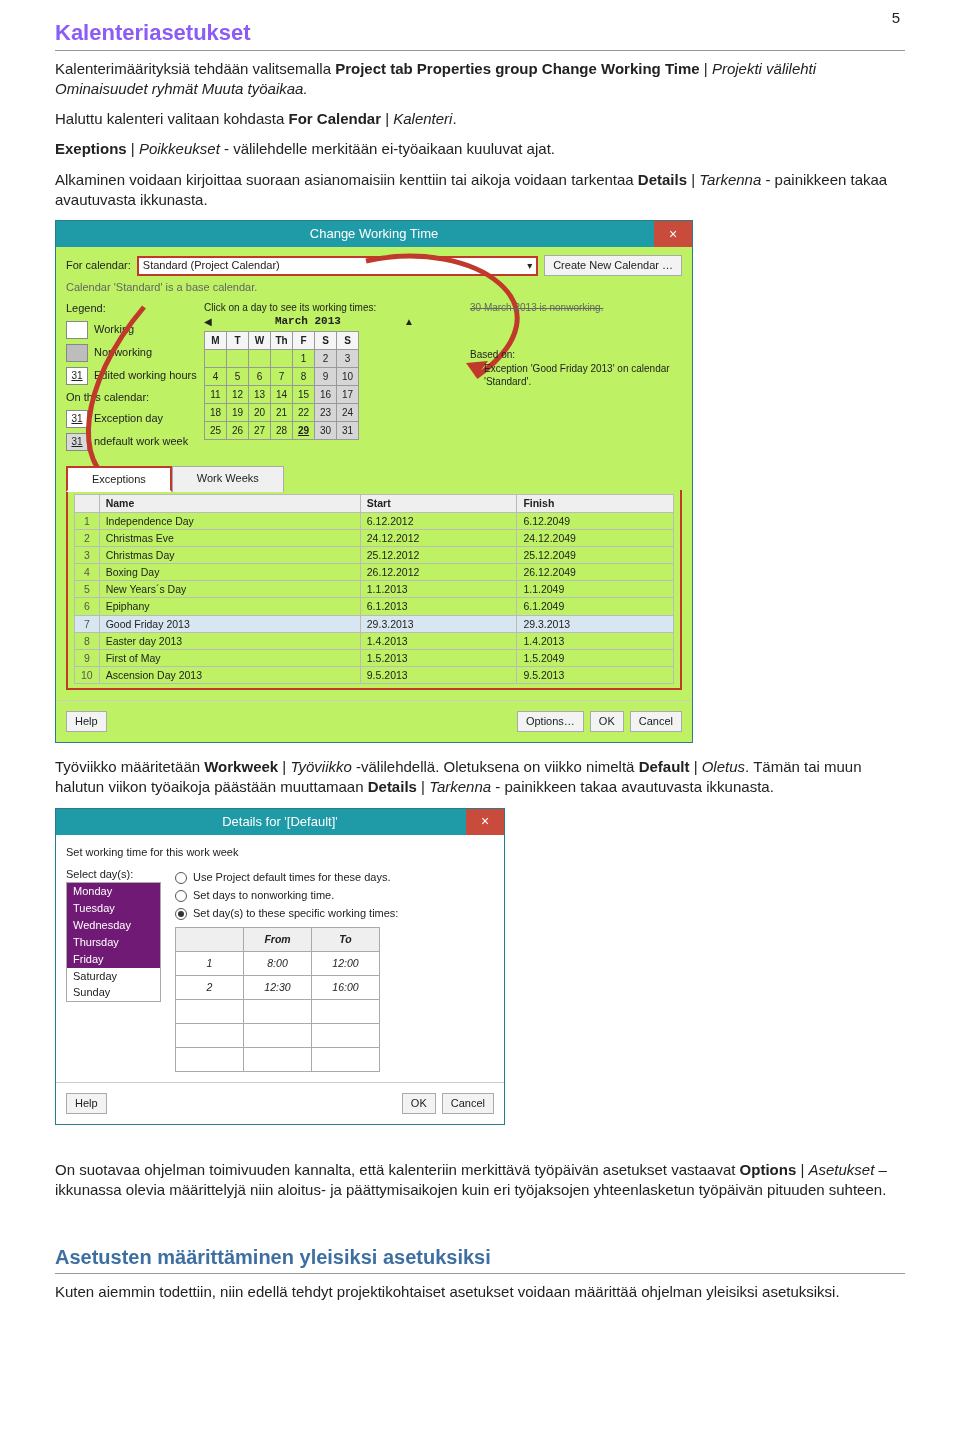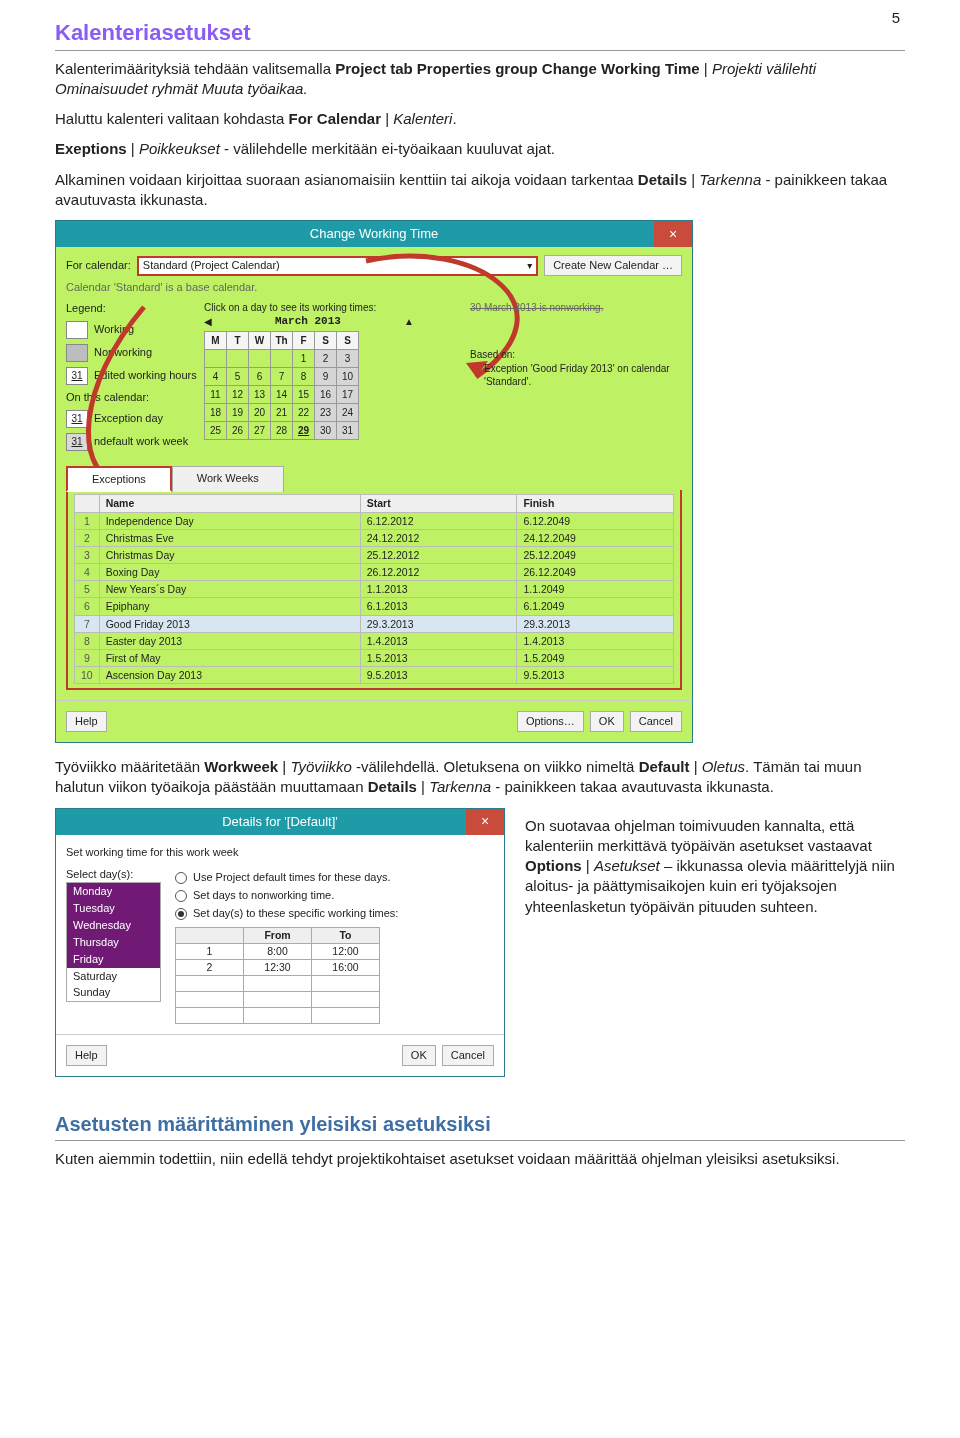--- a/index.html
+++ b/index.html
@@ -103,39 +103,39 @@
   .exc-tbl th, .exc-tbl td { border:1px solid #bbb; padding:1px 6px; font-size:10.5px; text-align:left; }
   .exc-tbl th { background:#efefef; }
   .exc-tbl td.num { text-align:center; width:20px; color:#555; }
   .sidebtns { display:flex; flex-direction:column; gap:4px; width:78px; }
   .sidebtns .btn.hl { border:2px solid #c0392b; }
   .dlg-foot { display:flex; justify-content:space-between; padding:10px; border-top:1px solid #ccc; }
   .dlg-foot .right { display:flex; gap:6px; }
   .chev { font-size:10px; }
 
   
-  .flexside { display:flex; gap:20px; margin:10px 0 12px 0; }
+  .flexside { display:flex; gap:27px; margin:10px 0 12px 0;flex-direction:column; }
   .dlg2 {
     width: 450px;
     border: 1px solid #2a7c8a;
     background: #fff;
     font-size: 11px;
   }
   .dlg2 .dlg-title { background:#1f9aa7; }
   .d2body { padding:10px; }
   .d2row { display:flex; gap:14px; margin-top:8px; }
   .daylist { width:95px; border:1px solid #aaa; }
   .daylist div { padding:1px 6px; }
   .daylist .sel { background:#701a75; color:#fff; }
   .radios { flex:1; }
   .radios label { display:flex; align-items:center; gap:6px; margin:3px 0; }
   .radio { width:12px; height:12px; border-radius:50%; border:1px solid #555; display:inline-flex; align-items:center; justify-content:center; }
   .radio.on::after { content:""; width:6px; height:6px; border-radius:50%; background:#333; }
   .ft { border-collapse:collapse; margin-top:6px; }
-  .ft th, .ft td { border:1px solid #aaa; width:68px; height:16px; font-size:10.5px; text-align:center; }
+  .ft th, .ft td { border:1px solid #aaa; width:68px; height:24px; font-size:10.5px; text-align:center;font-style:italic; }
   .ft th { background:#efefef; }
   .ft td.blank { background:#fff; }
   .d2foot { display:flex; justify-content:space-between; padding:10px; border-top:1px solid #ccc; }
   .d2foot .right { display:flex; gap:6px; }
   .sidep { flex:1; font-size:15px; }
 
   h2.subsection {
     color:#3e6fa3;
     font-size:20px;
     font-weight:600;

